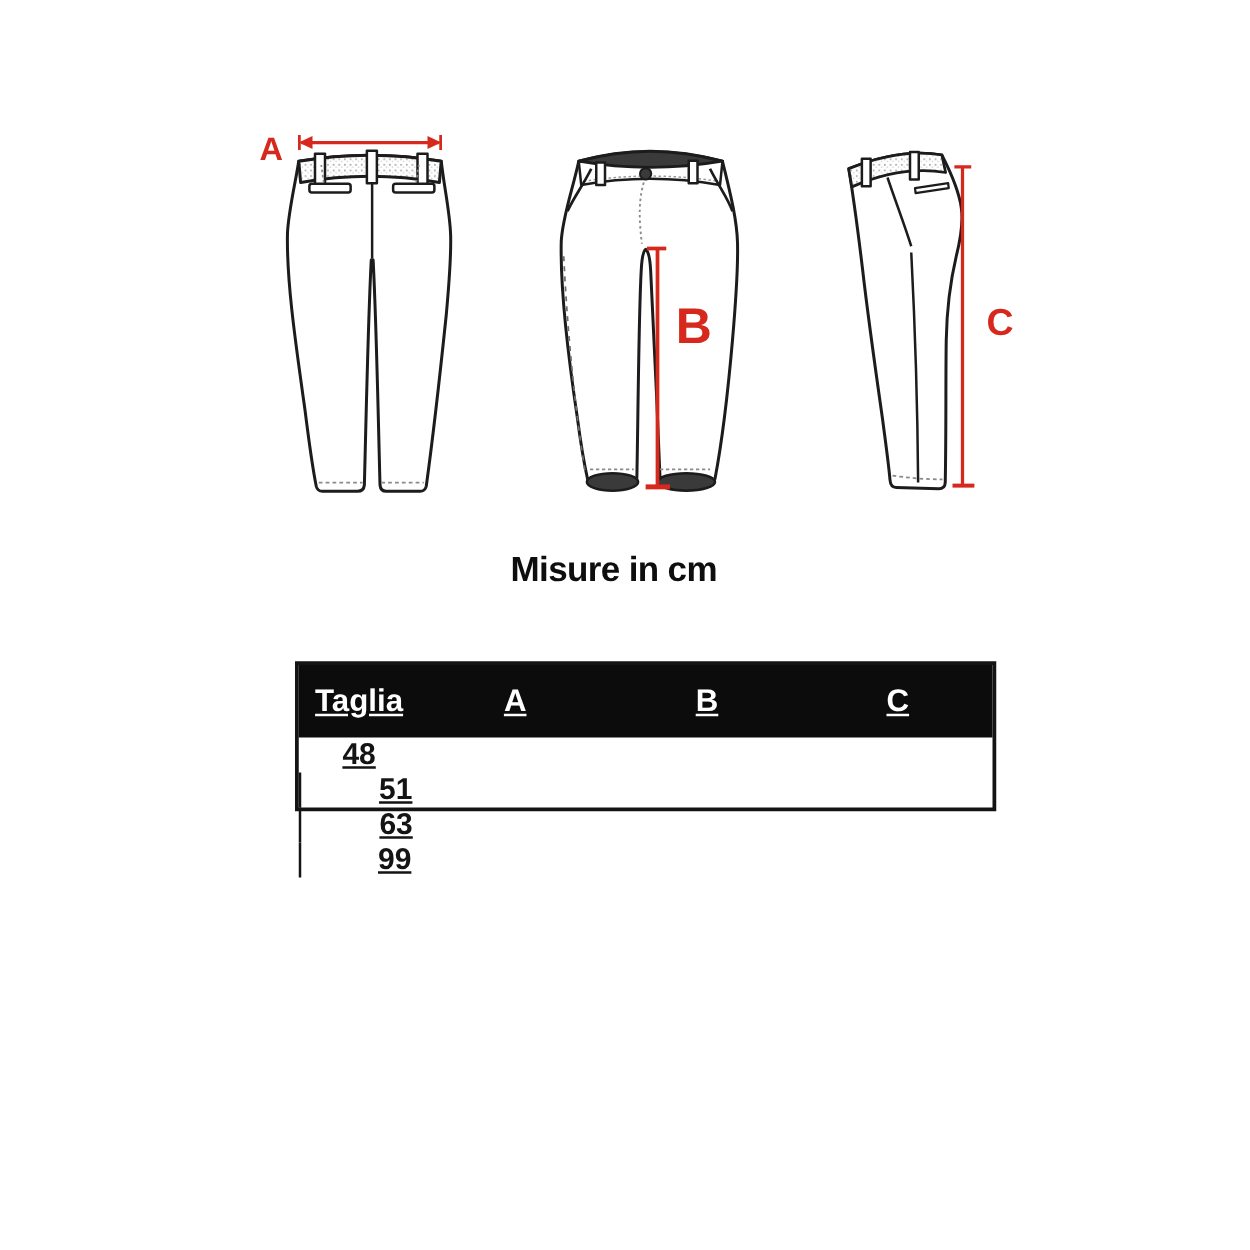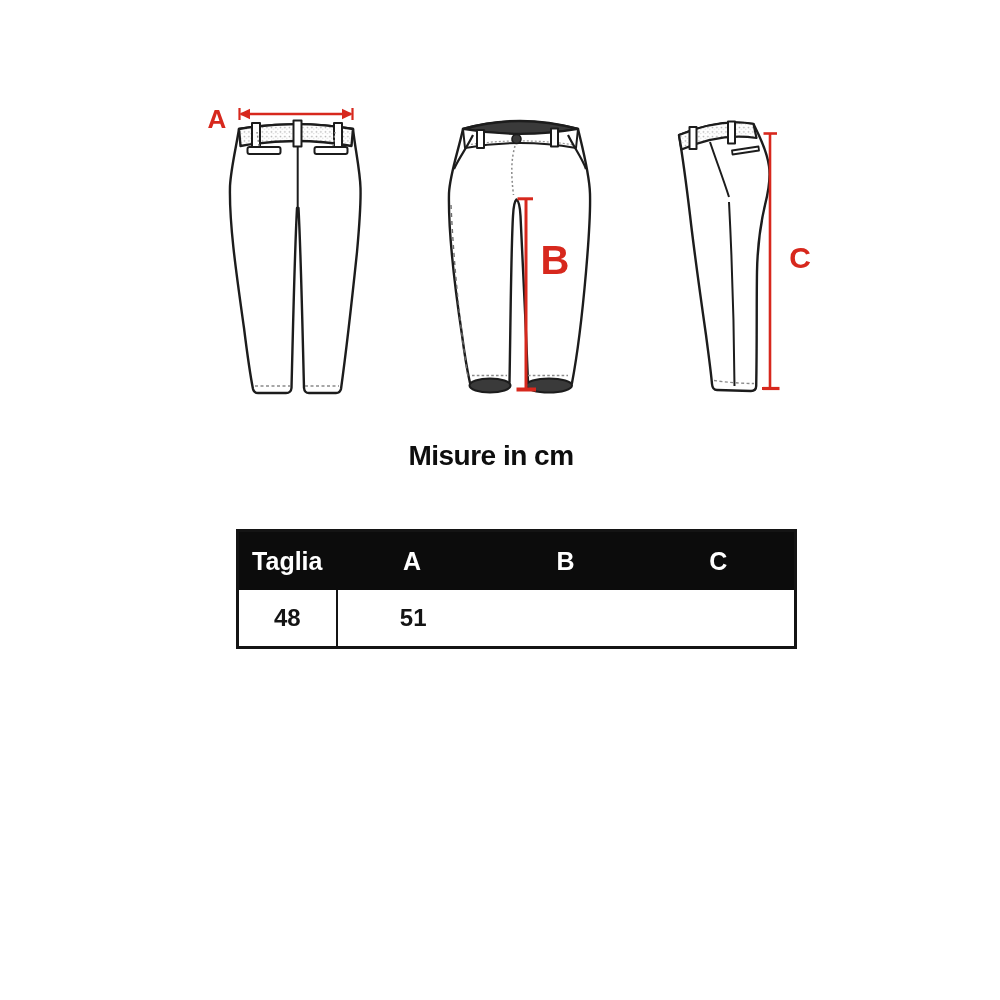--- a/index.html
+++ b/index.html
@@ -7,23 +7,23 @@
        font-family:"Liberation Sans","DejaVu Sans",sans-serif;}
   .canvas{position:absolute;inset:0;background:#fff;}
   .drawings{position:absolute;left:0;top:0;}
   .page-title{position:absolute;top:440px;left:0;width:982px;text-align:center;
       font-size:28px;font-weight:bold;color:#0e0e0e;letter-spacing:-0.5px;}
   
   .size-table{position:absolute;left:236px;top:529px;width:561px;background:#fff;
       border:3px solid #141414;box-sizing:border-box;}
   .trow{display:flex;width:100%;}
   .thead{background:#0c0c0c;color:#ffffff;height:58px;}
-  .tbodyrow{height:56px;color:#141414;}
+  .tbodyrow{height:56px;color:#141414;flex-direction:column;}
   .tcell{display:flex;align-items:center;justify-content:center;
-      font-weight:bold;box-sizing:border-box;}
+      font-weight:bold;box-sizing:border-box;text-decoration:underline;}
   .thead .tcell{font-size:25px;}
   .tbodyrow .tcell{font-size:24px;}
   .c0{width:17.4%;}
   .c1{width:27.6%;}
   .c2{width:27.7%;}
   .c3{width:27.3%;}
   .tbodyrow .tcell{border-left:2.5px solid #141414;}
   .tbodyrow .c0{border-left:none;}
   svg text{font-family:"Liberation Sans","DejaVu Sans",sans-serif;font-weight:bold;}
 </style>
@@ -193,16 +193,18 @@
   <div class="size-table">
     <div class="trow thead">
       <div class="tcell c0">Taglia</div>
       <div class="tcell c1">A</div>
       <div class="tcell c2">B</div>
       <div class="tcell c3">C</div>
     </div>
     <div class="trow tbodyrow">
       <div class="tcell c0">48</div>
       <div class="tcell c1">51</div>
+      <div class="tcell c2">63</div>
+      <div class="tcell c3">99</div>
     </div>
   </div>
 
 </div>
 
 </body></html>

